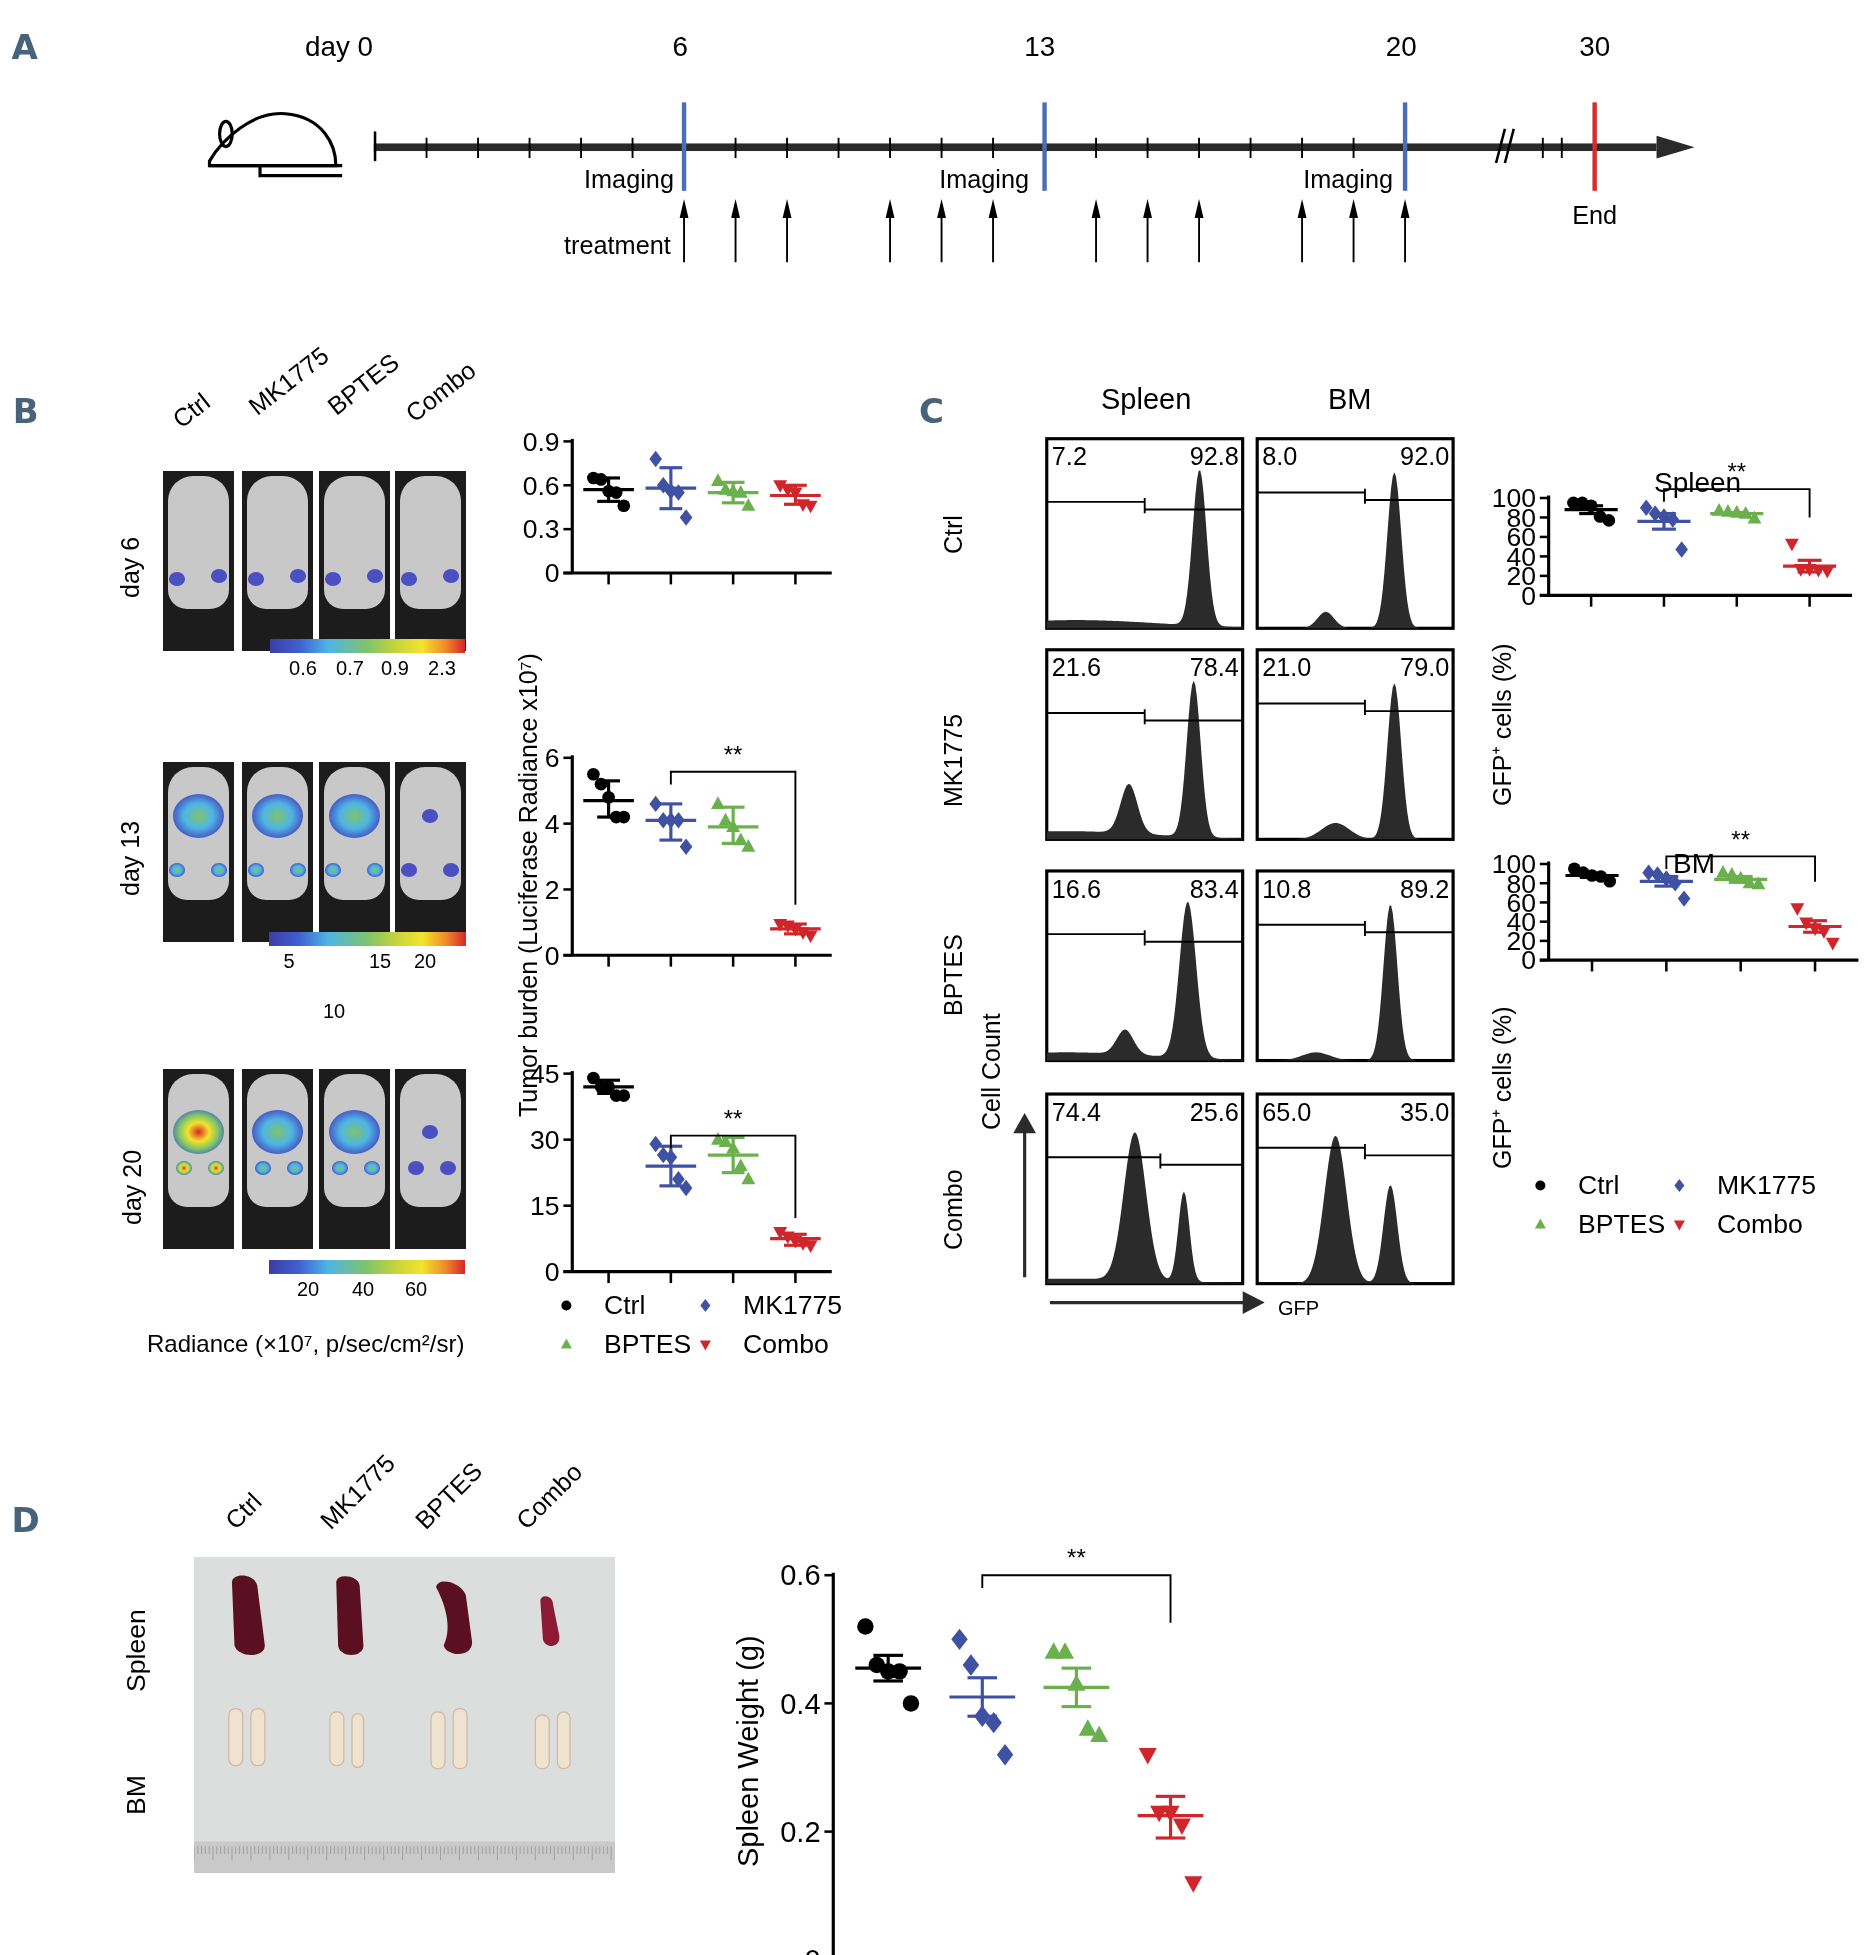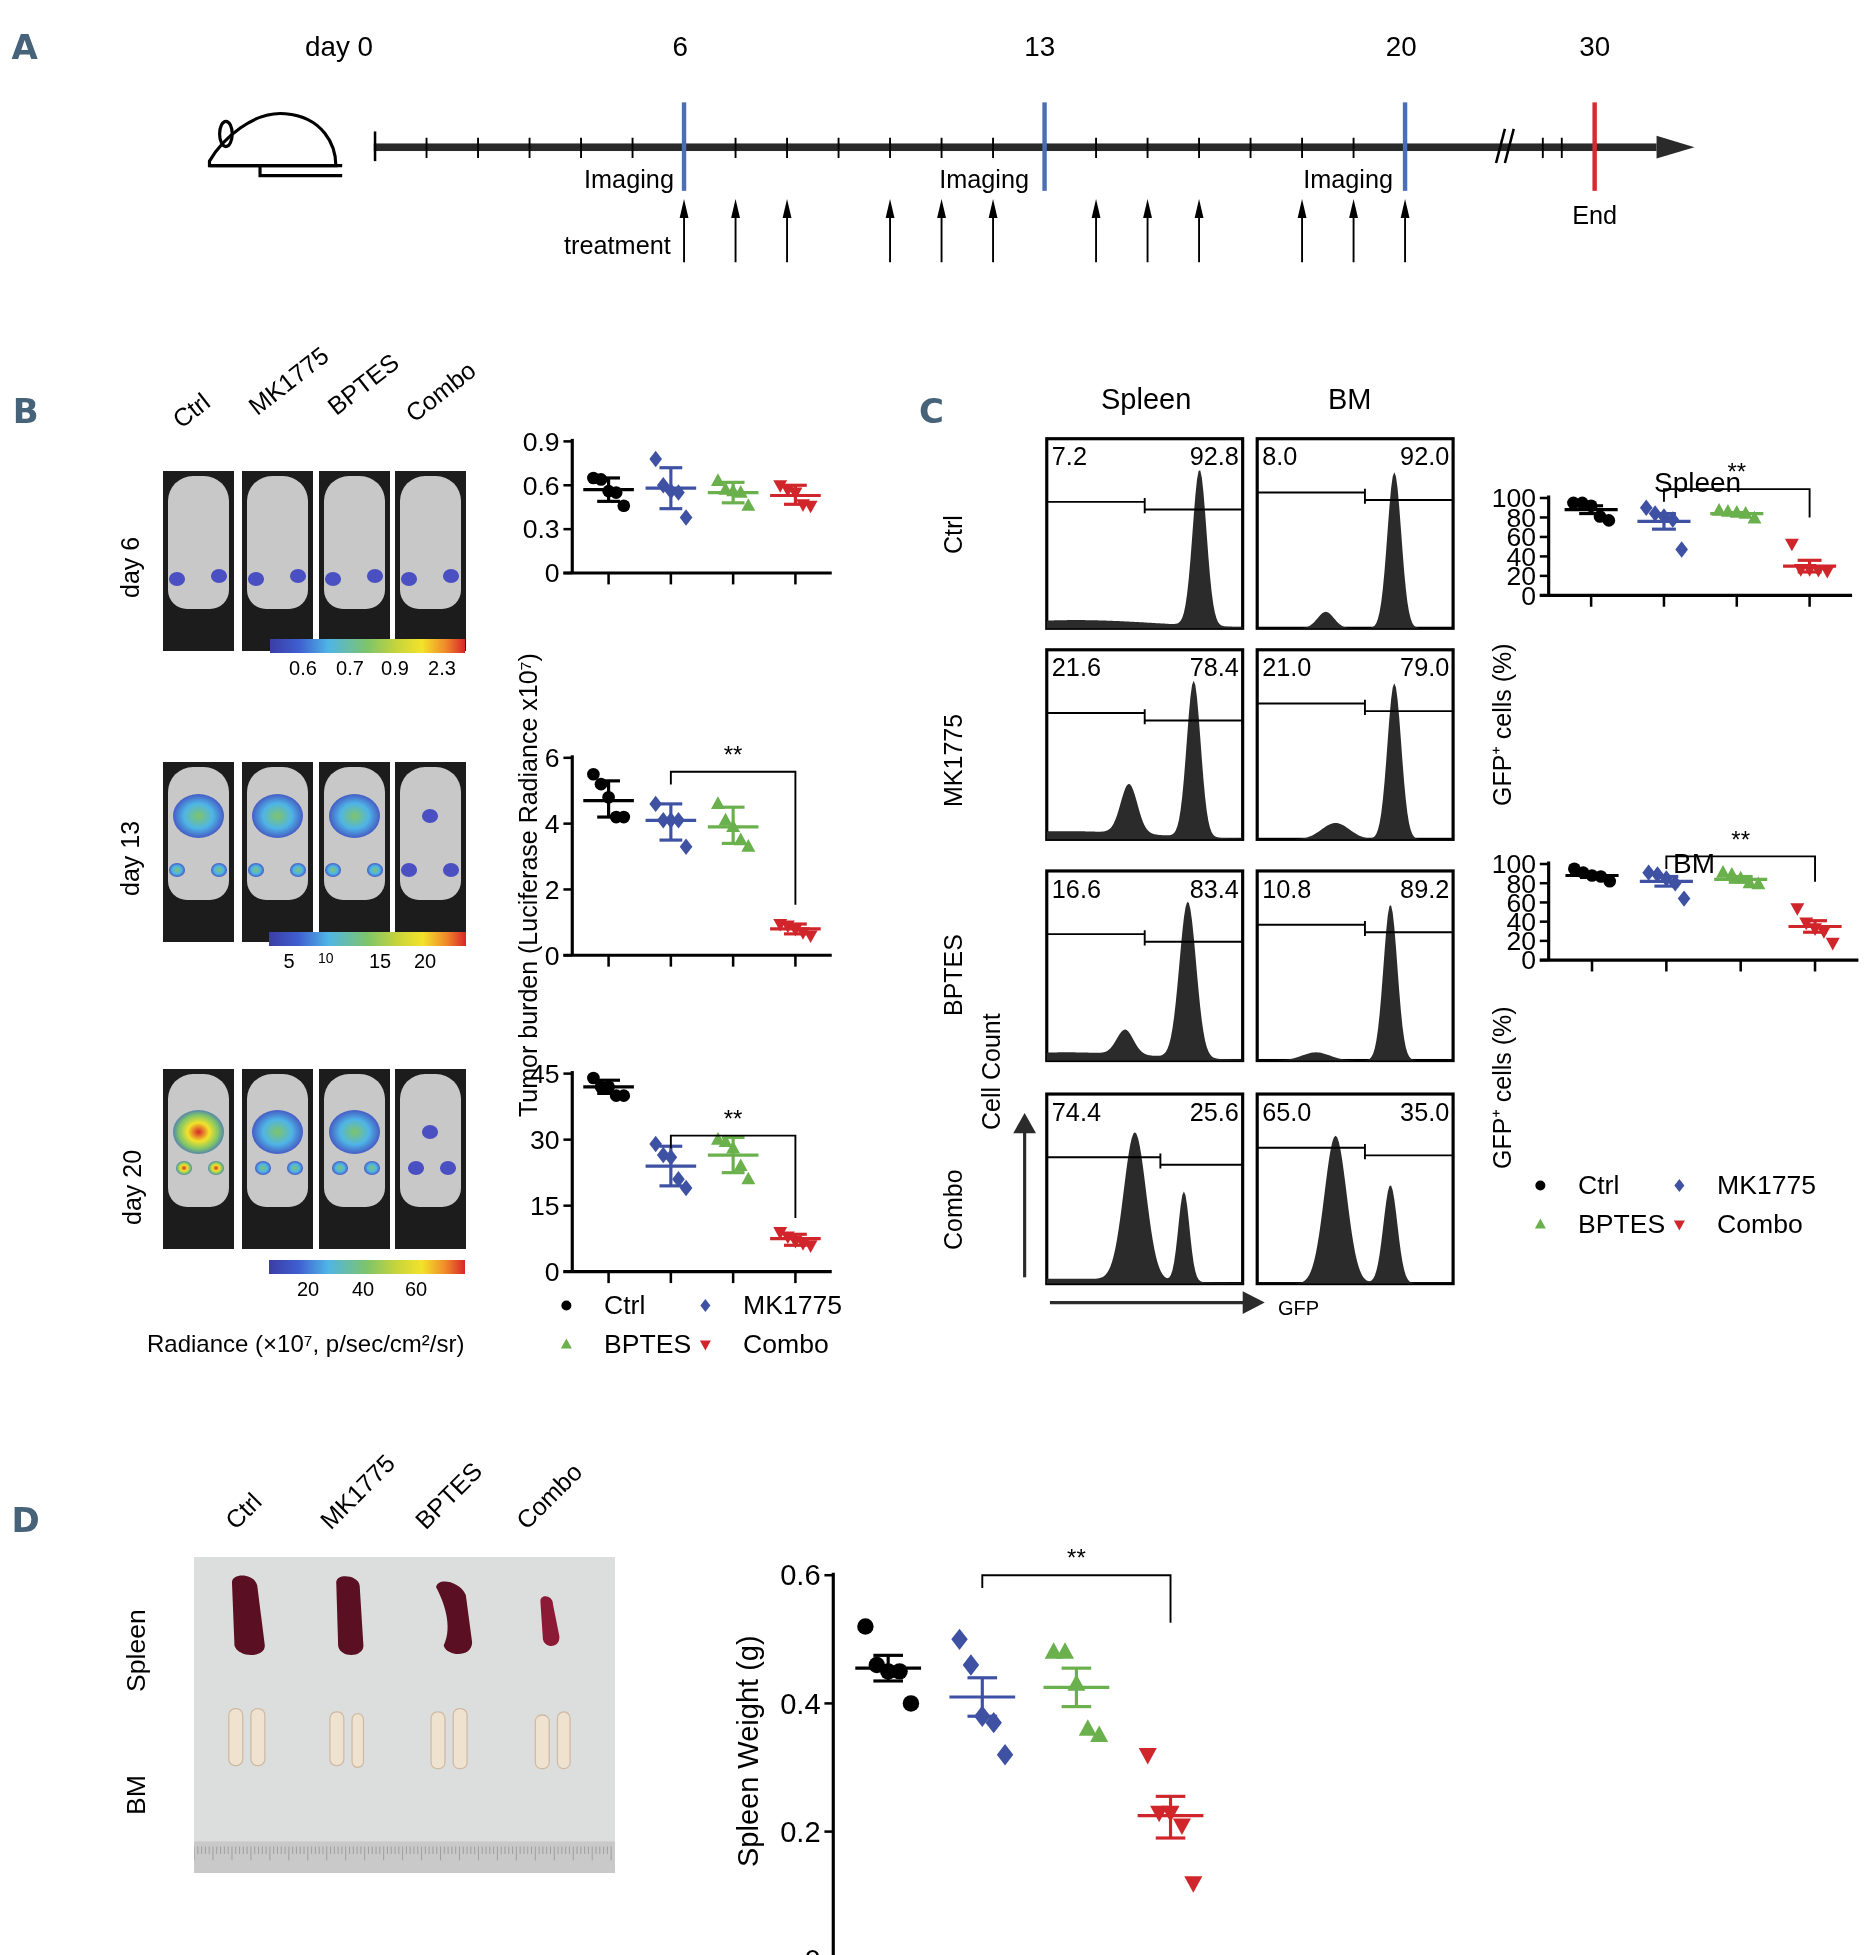--- a/index.html
+++ b/index.html
@@ -185,21 +185,21 @@
 
 <div class="colorbar" style="left:270px;top:639px;width:195px;"></div>
 <div class="colorbar" style="left:269px;top:932px;width:197px;"></div>
 <div class="colorbar" style="left:269px;top:1260px;width:196px;"></div>
 <div id="cb-ticks">
     <div class="abs" style="left: 287px; top: 657px; width: 32px; text-align: center; font-size: 20px;">0.6</div>
     <div class="abs" style="left: 334px; top: 657px; width: 32px; text-align: center; font-size: 20px;">0.7</div>
     <div class="abs" style="left: 379px; top: 657px; width: 32px; text-align: center; font-size: 20px;">0.9</div>
     <div class="abs" style="left: 426px; top: 657px; width: 32px; text-align: center; font-size: 20px;">2.3</div>
     <div class="abs" style="left: 273px; top: 950px; width: 32px; text-align: center; font-size: 20px;">5</div>
-    <div class="abs" style="left: 318px; top: 950px; width: 32px; font-size: 14px;">10</div>
+    <div class="abs" style="left: 318px; top: 1000px; width: 32px; text-align: center; font-size: 20px;">10</div>
     <div class="abs" style="left: 364px; top: 950px; width: 32px; text-align: center; font-size: 20px;">15</div>
     <div class="abs" style="left: 409px; top: 950px; width: 32px; text-align: center; font-size: 20px;">20</div>
     <div class="abs" style="left: 292px; top: 1278px; width: 32px; text-align: center; font-size: 20px;">20</div>
     <div class="abs" style="left: 347px; top: 1278px; width: 32px; text-align: center; font-size: 20px;">40</div>
     <div class="abs" style="left: 400px; top: 1278px; width: 32px; text-align: center; font-size: 20px;">60</div>
   </div>
 <div class="abs" style="left:147px;top:1330px;font-size:24px;">Radiance (×10⁷, p/sec/cm²/sr)</div>
 
 <svg class="abs" id="chart-b" style="left:493px;top:430px;" width="418" height="886" viewBox="0 0 660 1400">
     <g>

